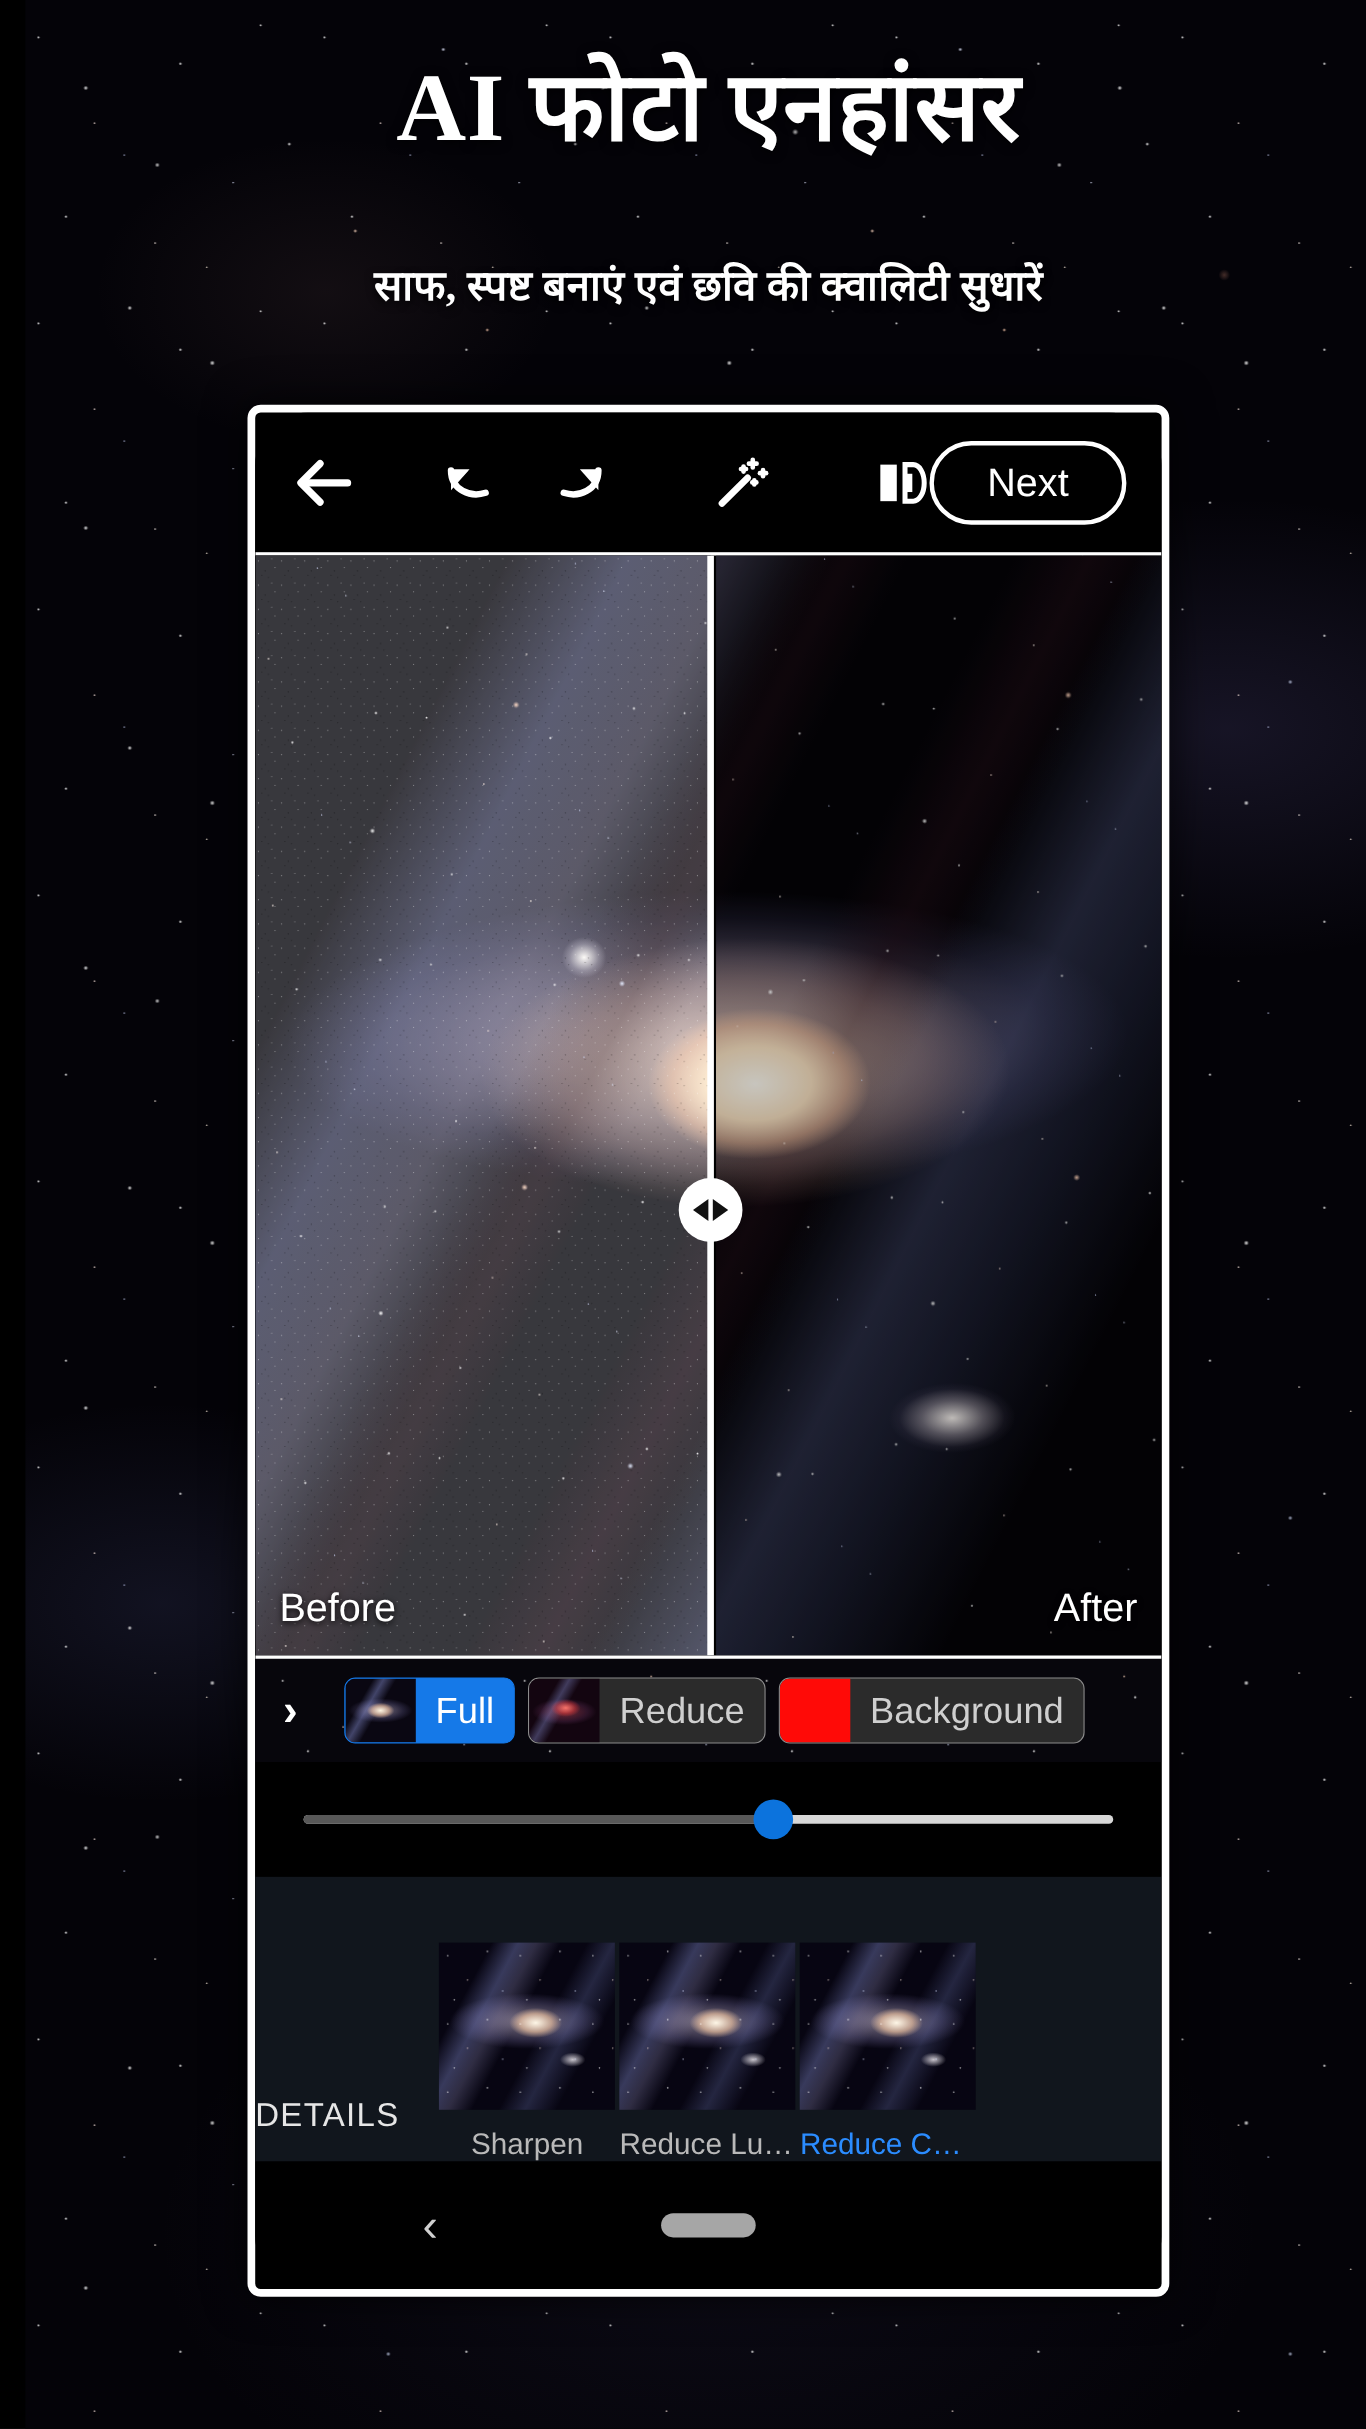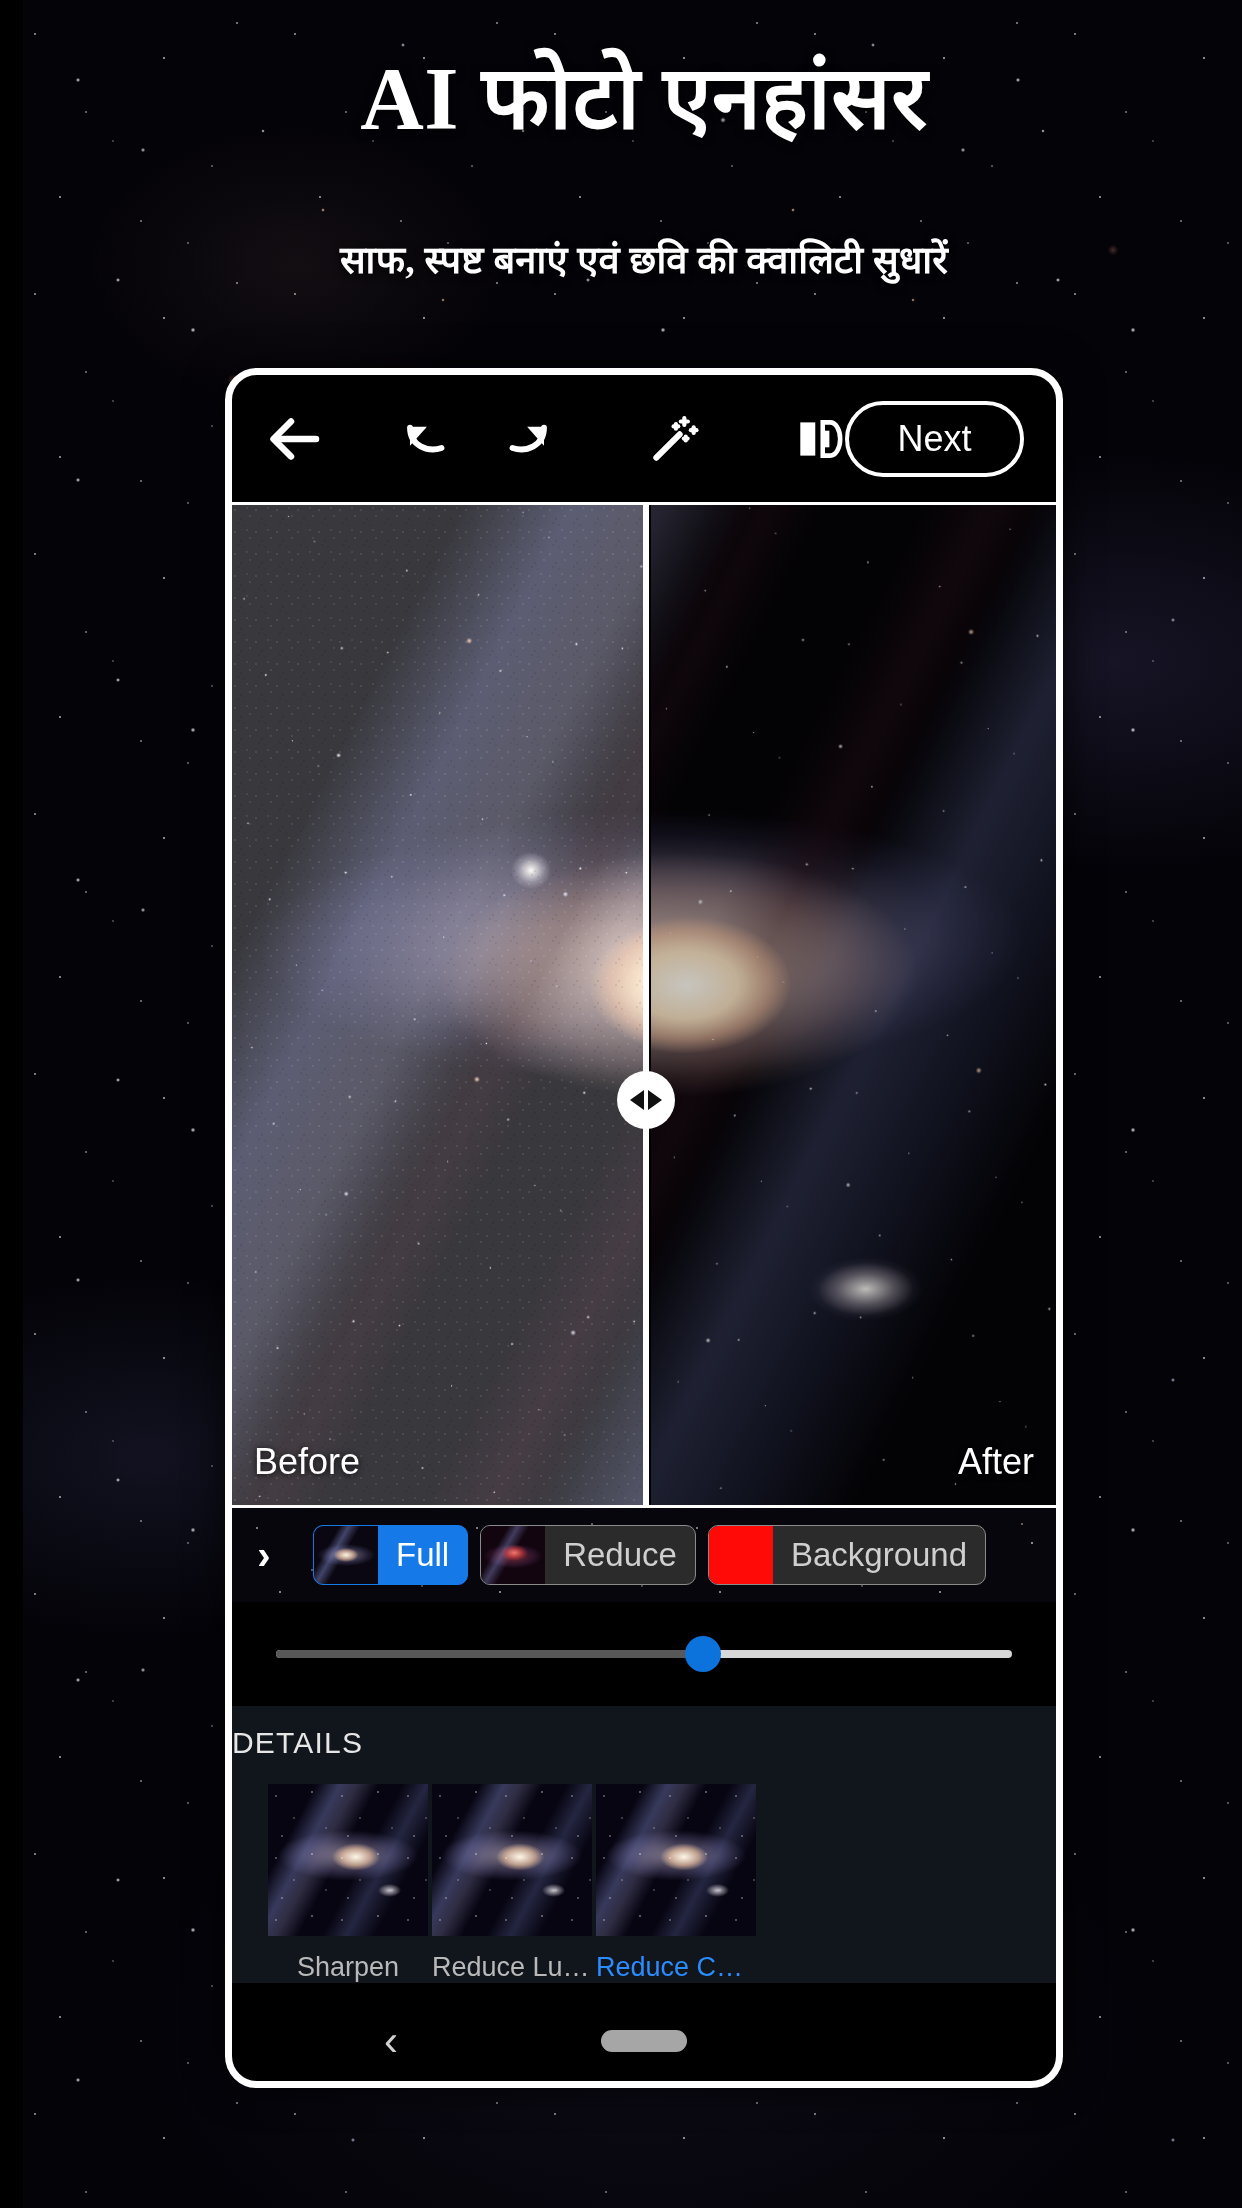--- a/index.html
+++ b/index.html
@@ -98,21 +98,21 @@
     letter-spacing: .2px;
     text-shadow: 0 2px 8px rgba(0,0,0,.95);
   }
 
   
   .phone {
     position: absolute;
     left: 202px; top: 368px;
     width: 838px; height: 1720px;
     border: 7px solid #ffffff;
-    border-radius: 32px;
+    border-radius: 12px;
     background: #000;
     overflow: hidden;
     box-shadow: 0 0 38px rgba(0,0,0,.75);
   }
   .screen {
     position: absolute; inset: 0;
     display: flex; flex-direction: column;
     background: #000;
     border-radius: 48px;
     overflow: hidden;
@@ -376,22 +376,22 @@
     margin-left: -18px; margin-top: -18px;
     background: #0c73dd;
     border-radius: 50%;
     cursor: pointer;
   }
 
   
   .details {
     flex: 1 1 auto;
     background: #11161d;
-    display: flex; flex-direction: column;
-    align-items: flex-start;
+    display: flex; flex-direction: row;
+    align-items: flex-end;
     padding-top: 20px;
   }
   .details-title {
     color: #e6e6e6;
     font-size: 30px;
     letter-spacing: 1.2px;
     font-family: "Liberation Sans", sans-serif;
     margin-bottom: 24px;
   }
   .tools { display: flex; gap: 4px; padding-left: 36px; }

